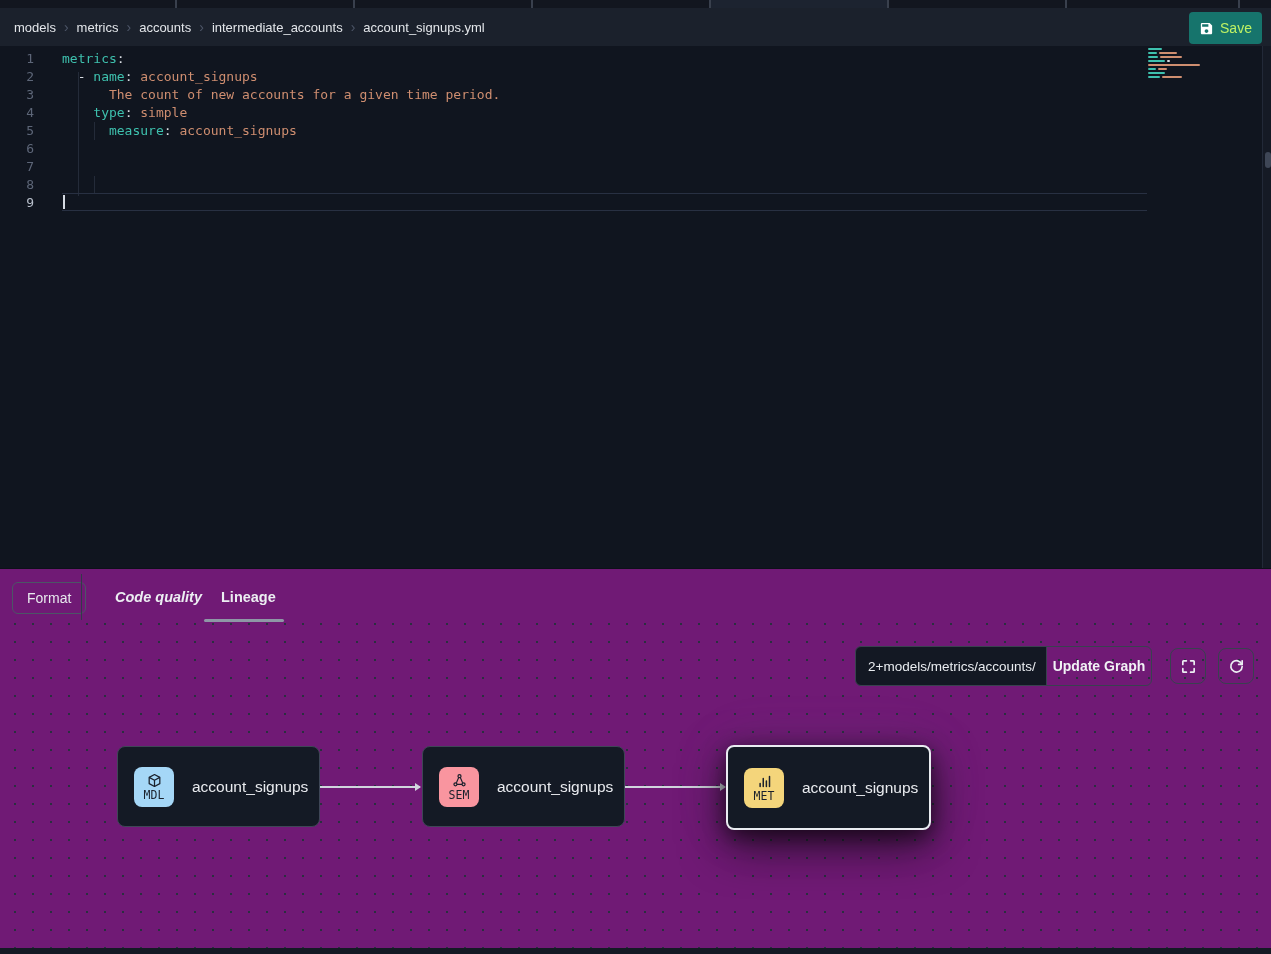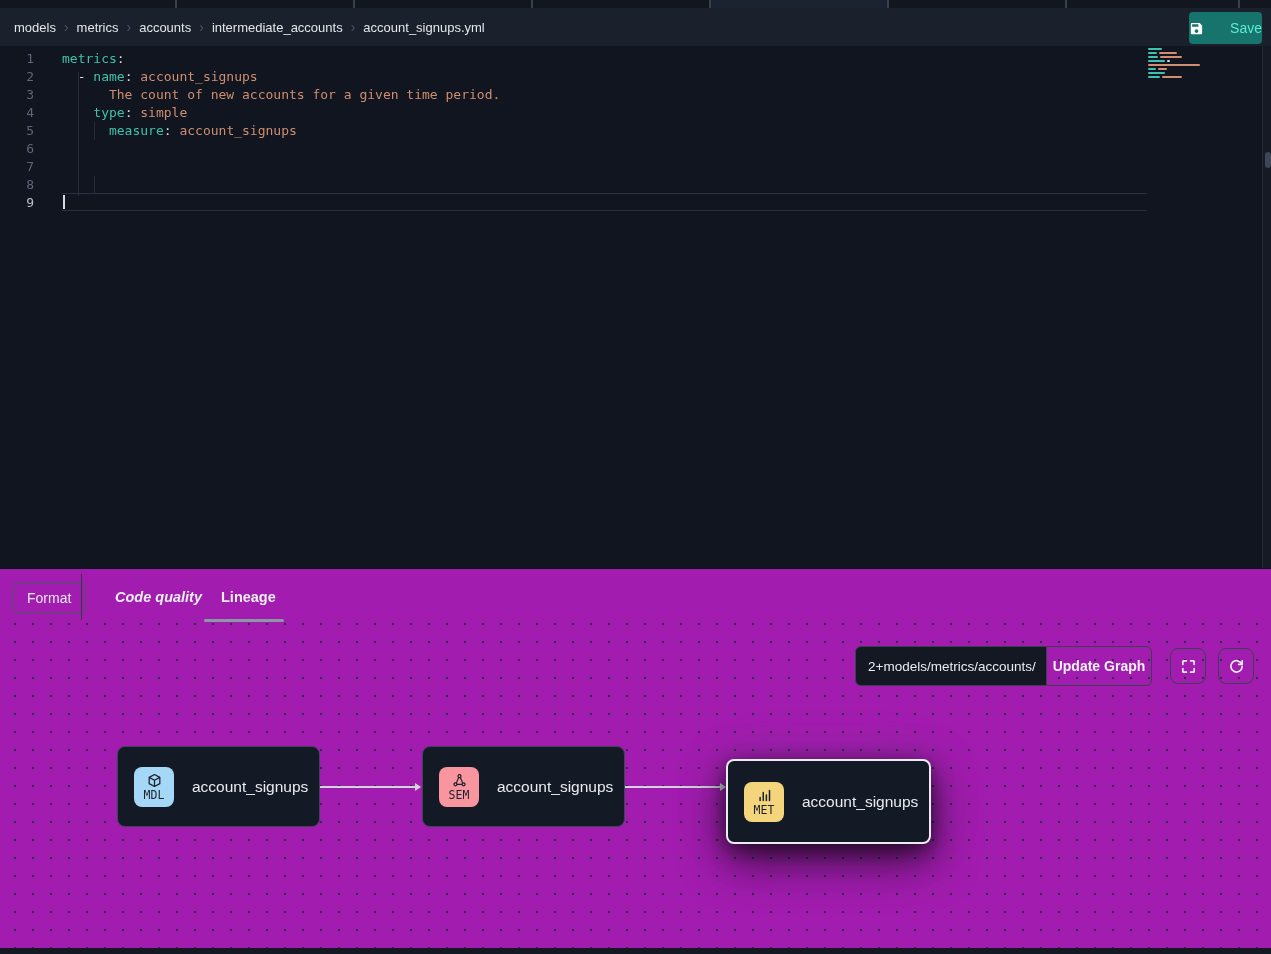--- a/index.html
+++ b/index.html
@@ -13,22 +13,22 @@
   .top-tab-stub { height:8px; background:#12161f; border-right:2px solid #39404d; }
   .top-tab-stub.active { background:#1c2330; }
   .top-tab-stub:last-child { border-right:none; }
 
   
   #crumb-bar { position:absolute; left:0; top:8px; width:1271px; height:38px;
                background:#1b212c; display:flex; align-items:center; padding-left:14px; }
   .crumb { color:#e3e6ea; font-size:13px; cursor:default; }
   .crumb-sep { color:#4d5668; font-size:14px; margin:0 8px; }
   #save-btn { position:absolute; right:9px; top:4px; width:73px; height:32px;
-              background:#16746c; border:none; border-radius:4px; color:#5eead4;
-              font-size:14px; display:flex; align-items:center; justify-content:space-between;
+              background:#16746c; border:none; border-radius:4px; color:#bef264;
+              font-size:14px; display:flex; align-items:center; justify-content:center;
               gap:6px; cursor:pointer; font-family:"Liberation Sans",sans-serif; }
 
   
   #editor { position:absolute; left:0; top:46px; width:1271px; height:522px;
             background:#10151f; font-family:"DejaVu Sans Mono", monospace;
             font-size:13px; }
   #gutter { position:absolute; left:0; top:4px; width:34px; text-align:right; }
   .lnum { height:18px; line-height:18px; color:#5d6678; }
   .lnum.active { color:#b9c0cc; }
   #code-col { position:absolute; left:62px; top:4px; }
@@ -47,21 +47,21 @@
   .mm-seg { height:2px; border-radius:1px; }
 
   
   #v-scroll { position:absolute; left:1262px; top:0; width:9px; height:522px;
               background:#151a25; border-left:1px solid #222938; }
   #v-thumb { position:absolute; left:1.5px; top:106px; width:6px; height:16px;
              background:#3e4656; border-radius:3px; }
 
   
   #panel { position:absolute; left:0; top:568px; width:1271px; height:386px;
-           background:#a21caf; border-top:1px solid #0d1119; }
+           background:#701a75; border-top:1px solid #0d1119; }
   #format-btn { position:absolute; left:12px; top:13px; height:32px; padding:0 14px;
                 background:transparent; border:1px solid #4c5566; border-radius:6px;
                 color:#e8eaee; font-size:14px; cursor:pointer;
                 font-family:"Liberation Sans",sans-serif; }
   #panel-divider { position:absolute; left:81px; top:5px; width:1px; height:46px; background:#323a48; }
   .panel-tab { position:absolute; top:20px; color:#eceef2; font-size:14.5px;
                font-weight:700; cursor:pointer; }
   #tab-codequality { left:115px;font-style:italic; }
   #tab-lineage { left:221px; }
   #tab-underline { position:absolute; left:204px; top:50px; width:80px; height:3px;
@@ -94,21 +94,21 @@
   .edge::after { content:""; position:absolute; right:-1px; top:-3.25px; width:0; height:0;
                  border-left:6px solid #d0d5dd; border-top:4px solid transparent;
                  border-bottom:4px solid transparent; }
 
   
   .lineage-node { position:absolute; width:203px; height:81px; background:#141a25;
                   border:1px solid #3e4656; border-radius:8px; display:flex;
                   align-items:center; padding-left:16px; gap:18px; cursor:pointer; }
   #node-0 { left:117px; top:123px; }
   #node-1 { left:422px; top:123px; }
-  #node-2 { left:726px; top:136px; width:205px; height:85px; }
+  #node-2 { left:726px; top:122px; width:205px; height:85px; }
   .lineage-node.selected { border:2px solid #e9ecf1;
       box-shadow:0 16px 45px rgba(0,0,0,.65), 0 6px 20px rgba(0,0,0,.5), 0 0 55px rgba(130,150,190,.12); }
   .badge { width:40px; height:40px; border-radius:8px; display:flex; flex-direction:column;
            align-items:center; justify-content:center; color:#1b212c; flex:none; }
   .badge-label { font-family:"DejaVu Sans Mono", monospace; font-size:11.5px; line-height:12px;
                  margin-top:1px; }
   .node-label { color:#e9ebef; font-size:15.5px; font-weight:500; }
 
   #status-strip { position:absolute; left:0; top:948px; width:1271px; height:6px; background:#141a24; }
 </style>

